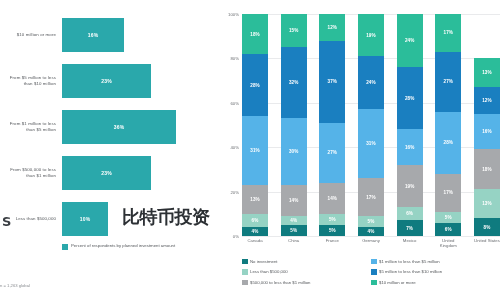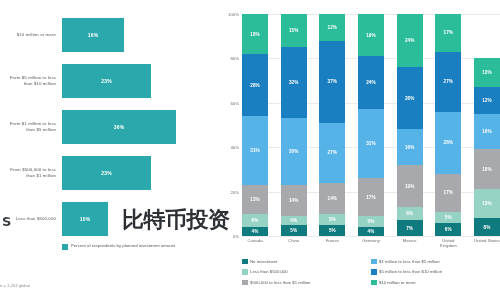--- a/index.html
+++ b/index.html
@@ -106,21 +106,21 @@
     pointer-events:none;
   }
   .ov-left {
     position:absolute; left:2px; top:14px;
     font-size:13px; font-weight:bold; color:#3b3f44;
     font-family:"DejaVu Sans", sans-serif;
     letter-spacing:-.3px;
   }
   .ov-big {
     position:absolute; left:122px; top:5px;
-    font-size:22px; font-weight:bold; color:#2c3034;
+    font-size:18px; font-weight:bold; color:#2c3034;
     font-family:"DejaVu Sans", sans-serif;
     letter-spacing:-.5px;
     white-space:nowrap;
   }
 </style>
 </head>
 <body>
 
 <div id="root">
 

